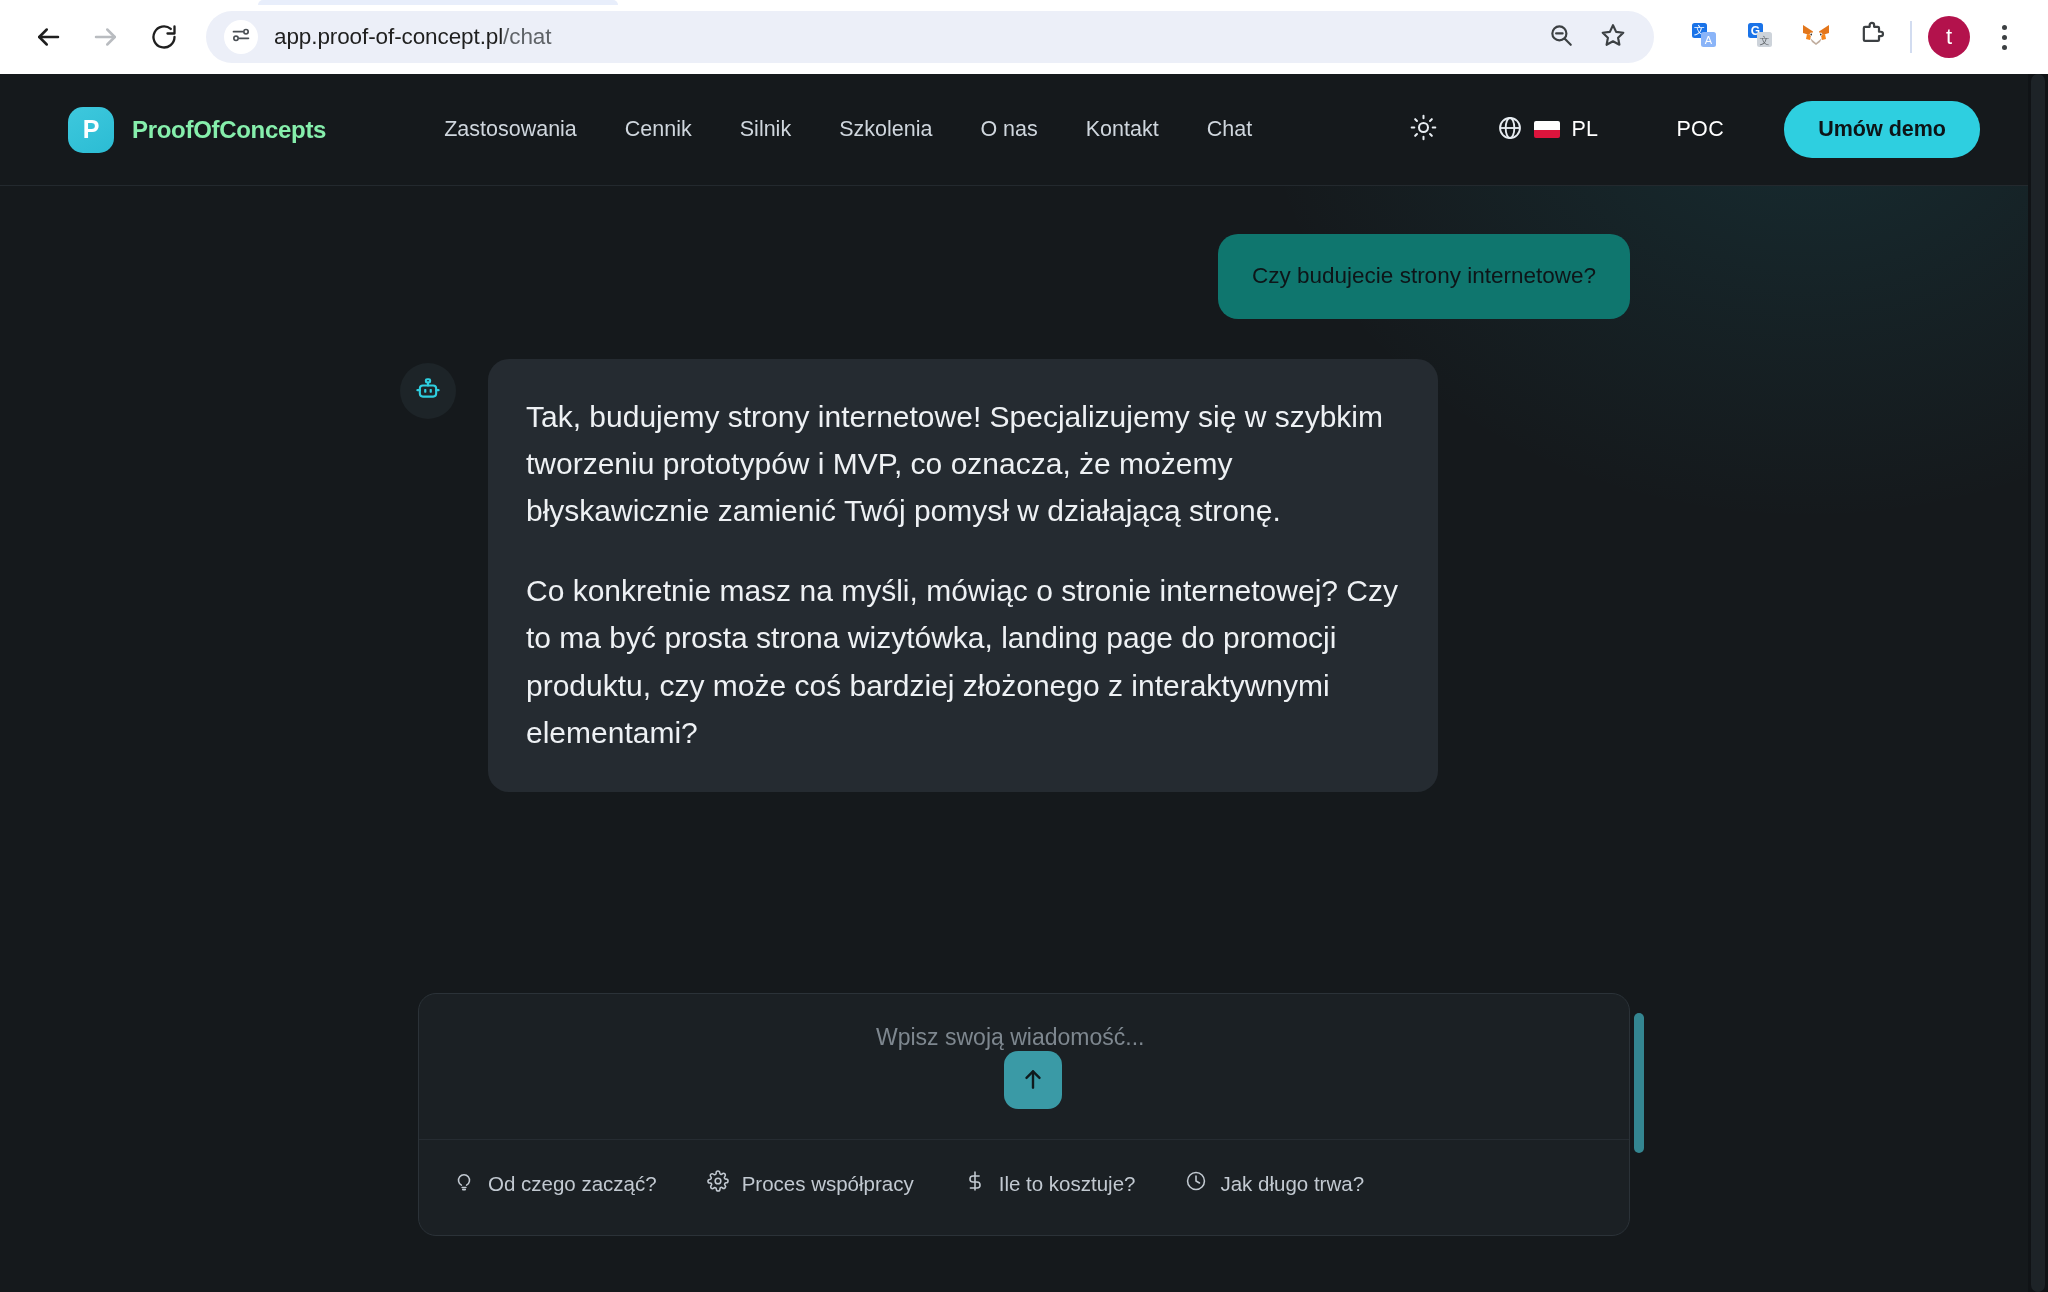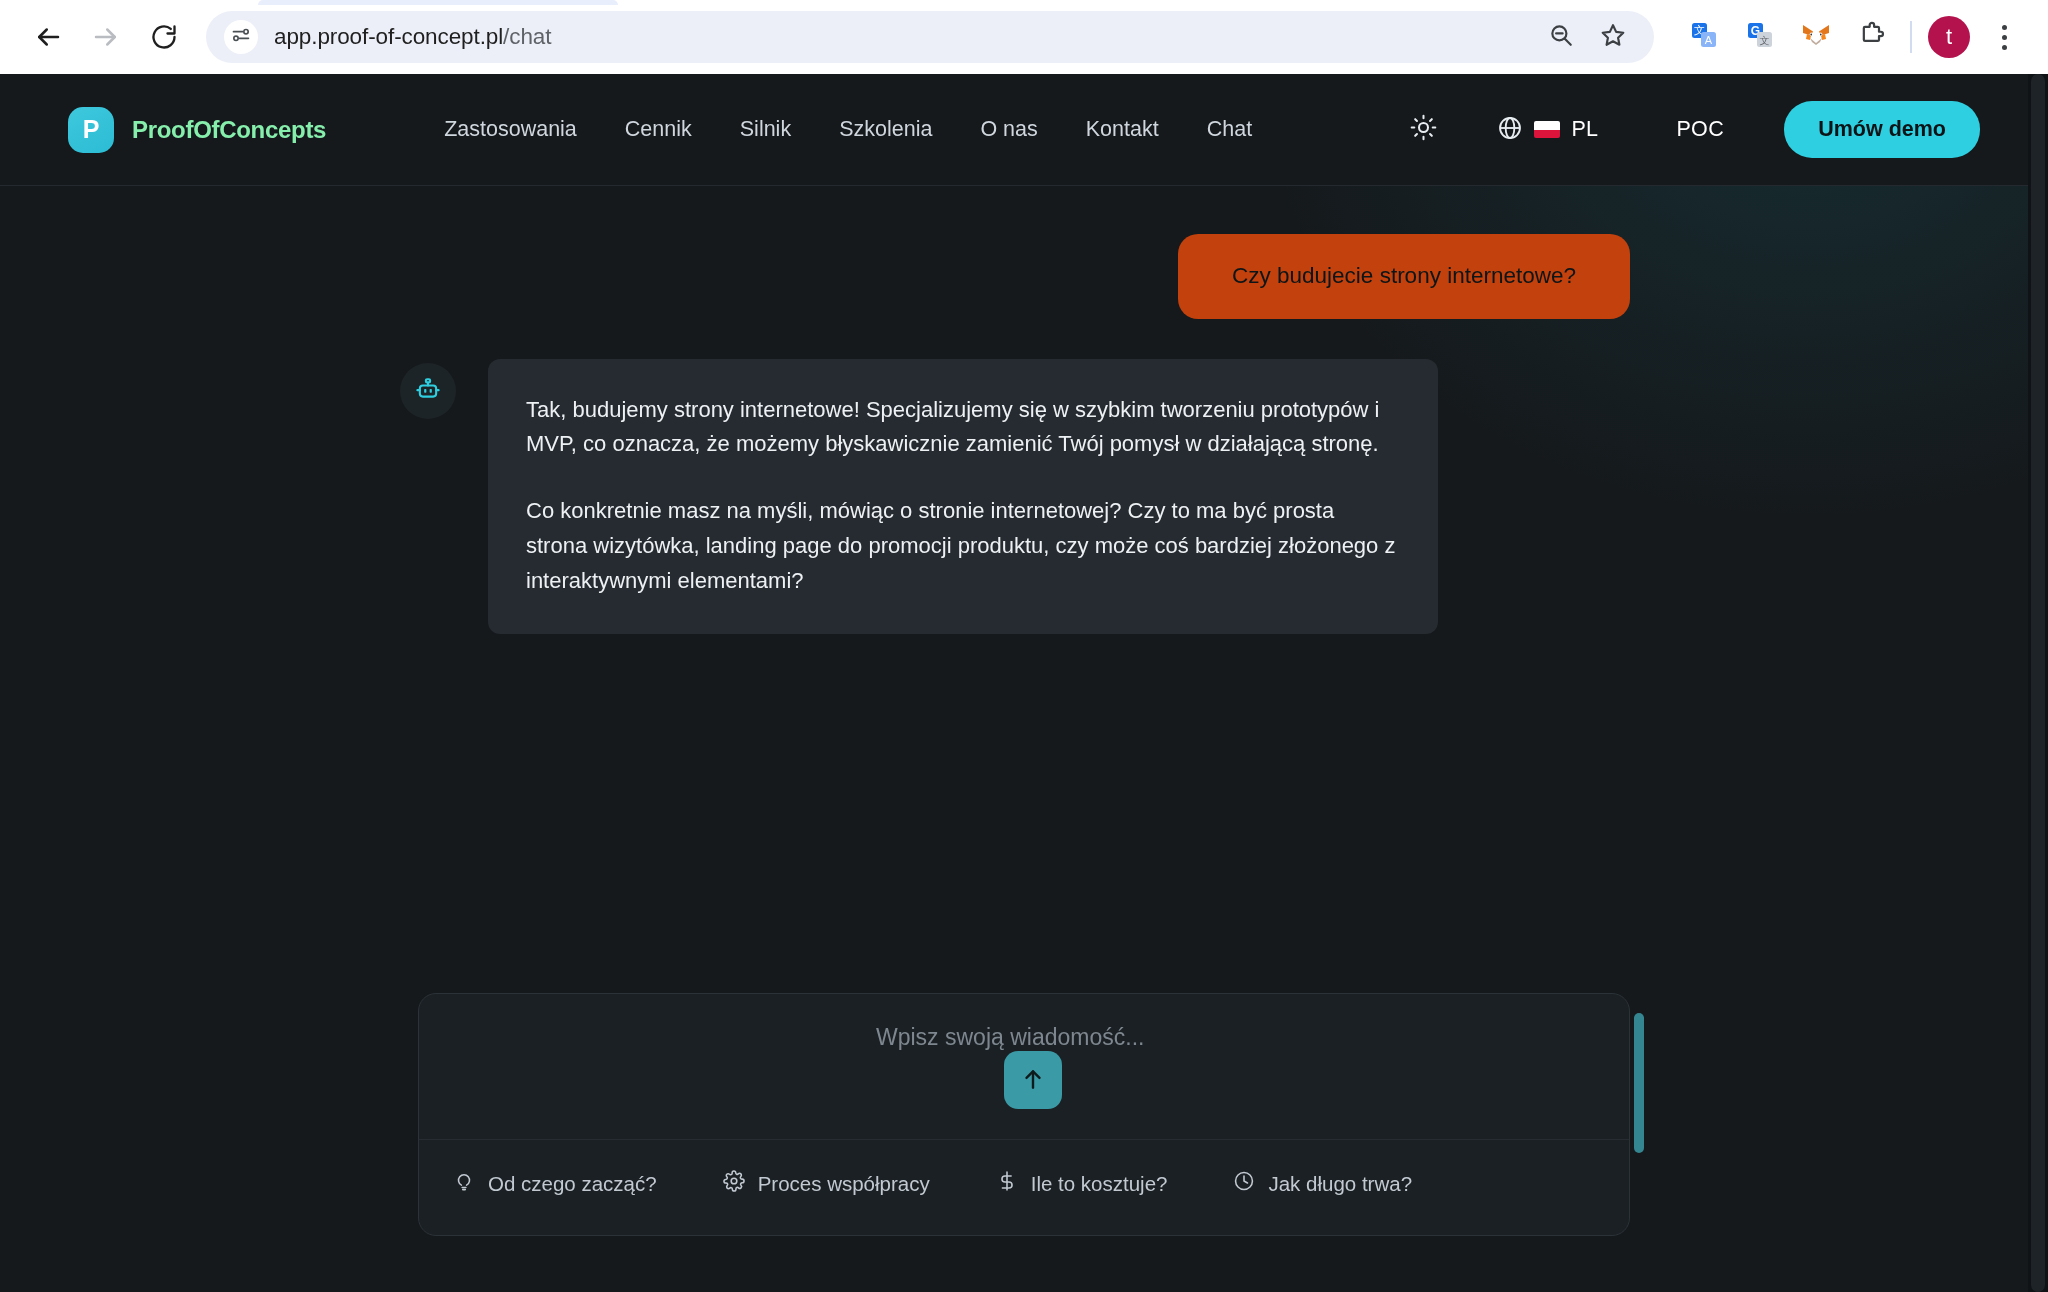--- a/index.html
+++ b/index.html
@@ -267,42 +267,42 @@
   }
   .msg-row {
     display: flex;
     width: 100%;
     padding: 0 350px 0 400px;
   }
   .msg-row.user { justify-content: flex-end; padding-right: 418px; }
   .msg-row.bot  { justify-content: flex-start; margin-top: 40px; padding-left: 400px; padding-right: 350px; gap: 32px; }
 
   .bubble-user {
-    background: #c2410c;
+    background: #0f766e;
     color: #0e1518;
     font-size: 22.5px;
     line-height: 1.45;
     border-radius: 20px;
-    padding: 26px 54px;
+    padding: 26px 34px;
     max-width: 760px;
   }
   .bot-avatar {
     width: 56px; height: 56px;
     border-radius: 50%;
     background: #1d2428;
     display: flex; align-items: center; justify-content: center;
     flex: 0 0 auto;
     margin-top: 4px;
   }
   .bubble-bot {
     background: #252b31;
     color: #eef1f4;
-    font-size: 22px;
+    font-size: 30px;
     line-height: 1.58;
-    border-radius: 12px;
+    border-radius: 21px;
     padding: 34px 38px 36px 38px;
     max-width: 950px;
   }
   .bubble-bot p + p { margin-top: 32px; }
 
   
   .composer-wrap {
     padding: 0 418px 56px 418px;
     position: relative;
   }
@@ -338,21 +338,21 @@
     background: #3a9aa6;
     border: none;
     display: flex; align-items: center; justify-content: center;
     cursor: pointer;
     flex: 0 0 auto;
     margin-left: 18px;
   }
   .chips {
     display: flex;
     align-items: center;
-    gap: 66px;
+    gap: 50px;
     padding: 30px 34px 38px 34px;
   }
   .chip {
     display: flex;
     align-items: center;
     gap: 13px;
     color: #c2c9d1;
     font-size: 20.5px;
     cursor: pointer;
     background: transparent;

